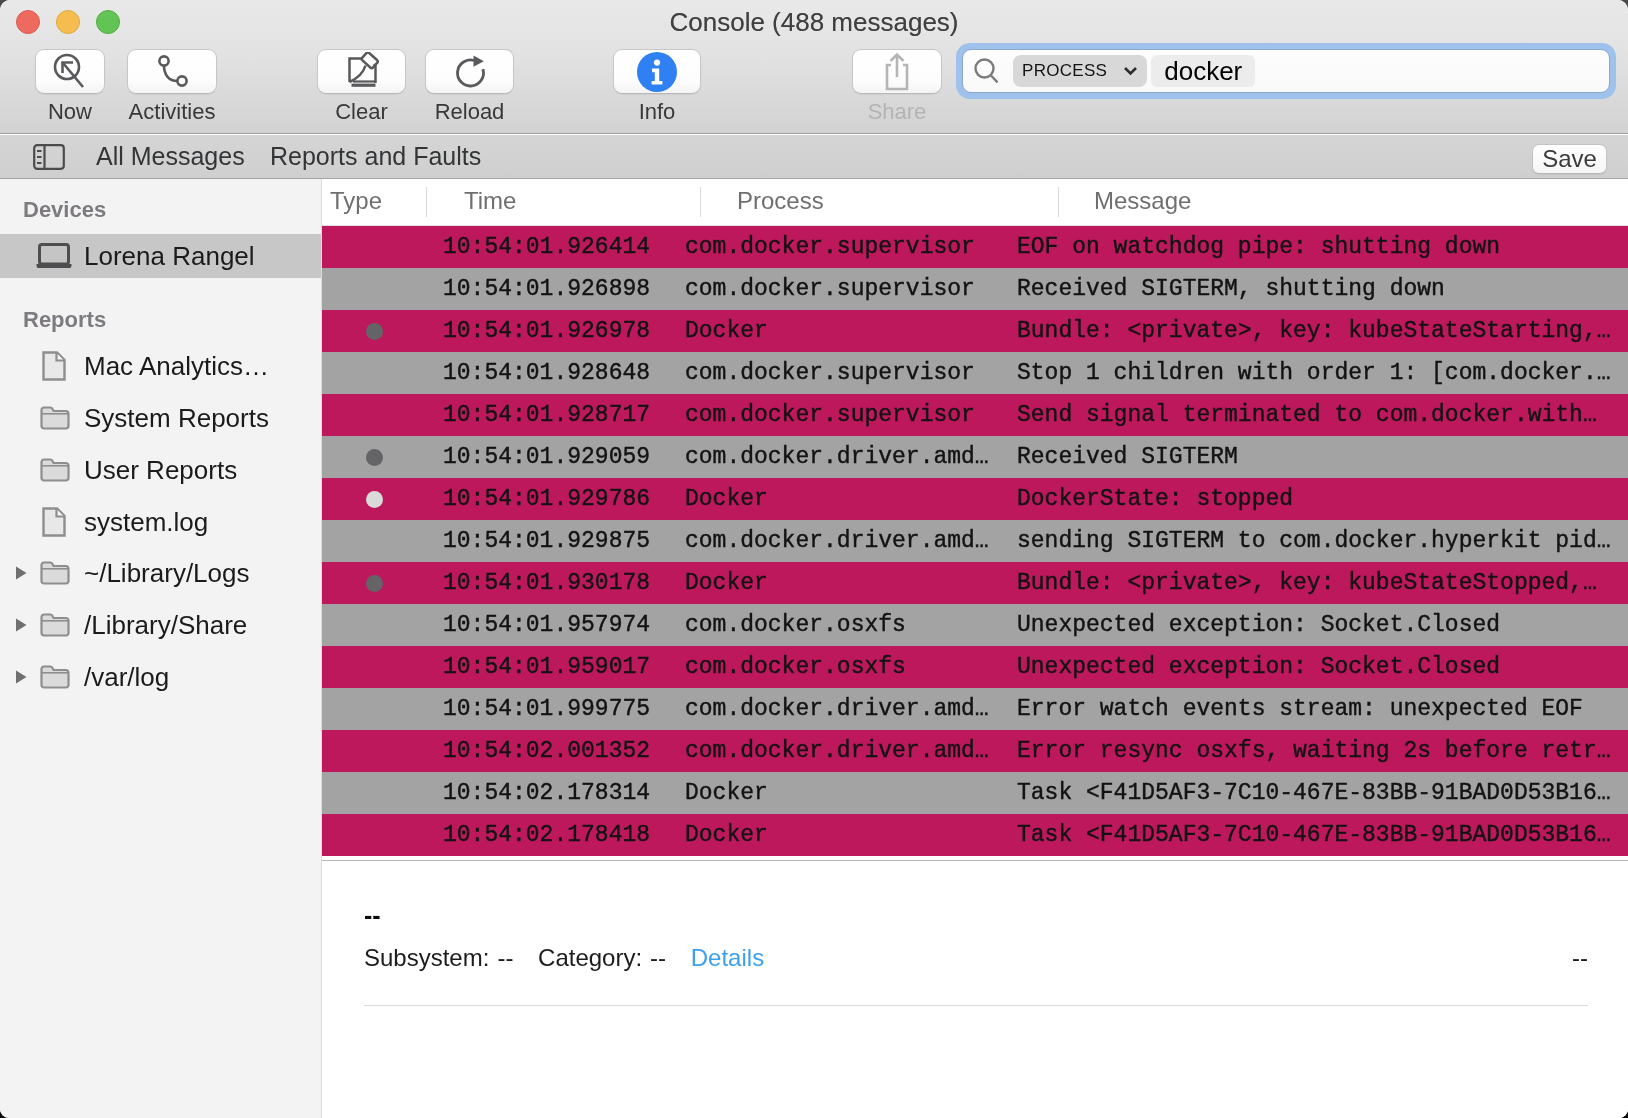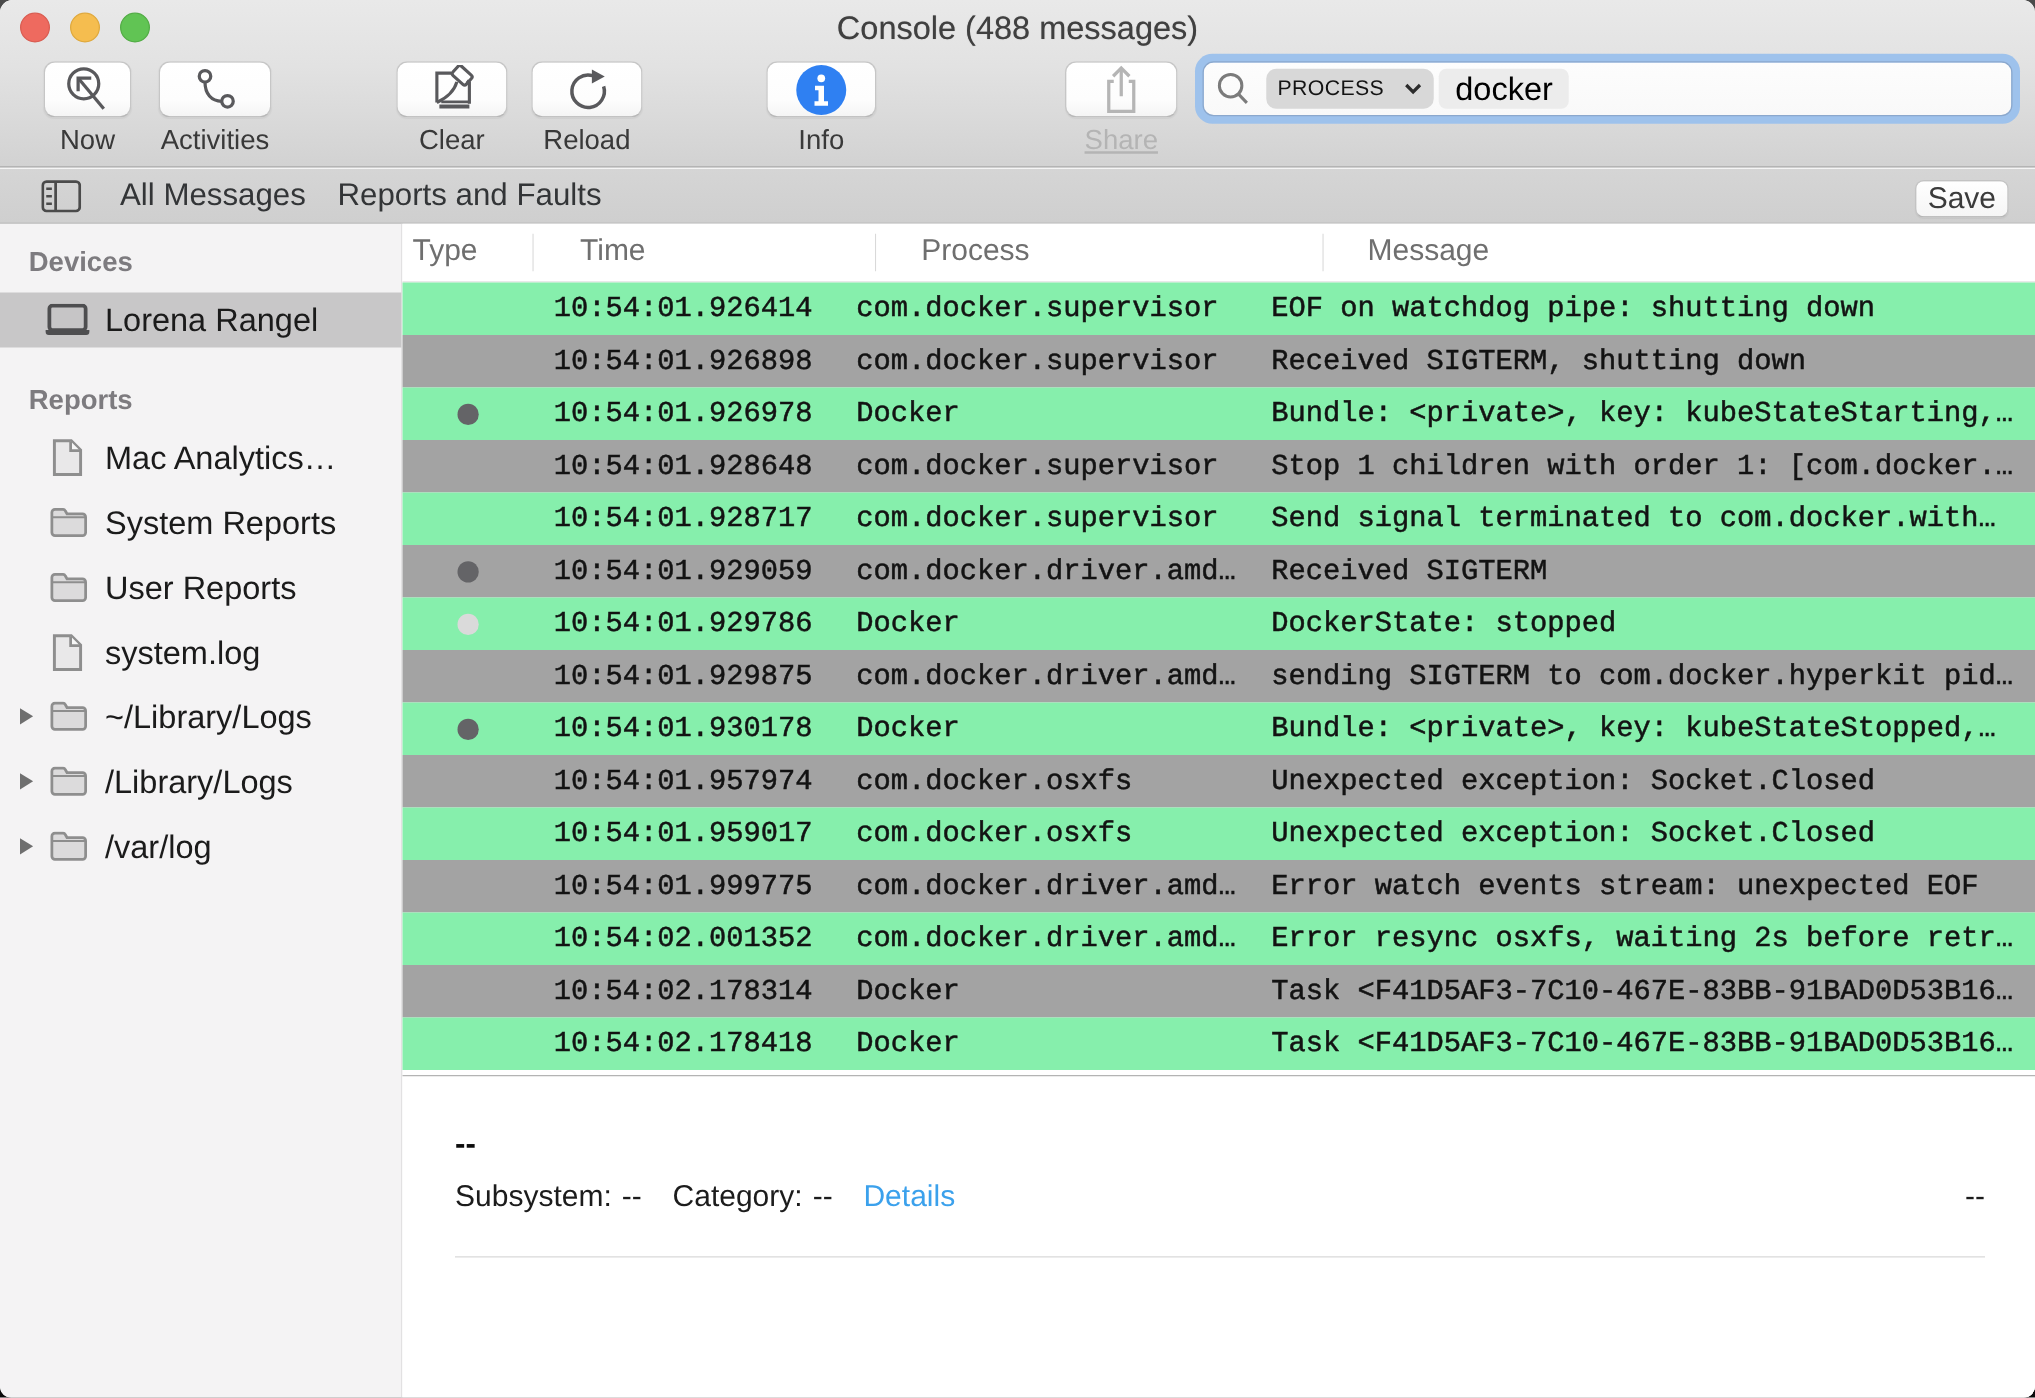--- a/index.html
+++ b/index.html
@@ -117,21 +117,21 @@
   .col0 { width:105px; }
   .col1 { width:246px; }
   .col2 { width:330px; }
   .col3 { flex:1; }
   .th.col0 { padding-left:8px; }
   .th.col1 { padding-left:9px; }
   .th.col2 { padding-left:8px; }
   .th.col3 { padding-left:7px; }
 
   .rows { position:absolute; left:0; top:47px; right:0; }
-  .row { display:flex; height:42px; background:#86efac; }
+  .row { display:flex; height:42px; background:#be185d; }
   .row.alt { background:#a3a3a3; }
   .row .cell {
     font-family:"Liberation Mono","DejaVu Sans Mono",monospace; font-size:23px; color:#131313; -webkit-text-stroke:0.4px #131313;
     line-height:42px; white-space:nowrap; overflow:hidden;
   }
   .row .cell.col0 { display:flex; align-items:center; justify-content:center; }
   .row .cell.col1 { padding-left:16px; }
   .row .cell.col2 { padding-left:12px; }
   .row .cell.col3 { padding-left:14px; }
   .dot { width:17px; height:17px; border-radius:50%; }
@@ -231,21 +231,21 @@
           <span style="display: flex;">
             <svg width="44" height="42" viewBox="0 0 44 42">
               <g fill="none" stroke="#b5b5b5" stroke-width="2.6">
                 <path d="M16 14 L12 14 L12 38 L32 38 L32 14 L28 14"></path>
                 <path d="M22 26 L22 4"></path>
                 <path d="M15.5 10 L22 3.5 L28.5 10"></path>
               </g>
             </svg>
           </span>
         </div>
-        <div class="toollabel disabled" style="left: 822px; width: 150px; text-decoration: underline;">Share</div>
+        <div class="toollabel disabled" style="left: 822px; width: 150px;">Share</div>
       </div>
 
     <div class="searchwrap">
       <div class="searchfield">
         <span id="search-icon-slot" style="display: flex;">
             <svg width="27" height="27" viewBox="0 0 27 27">
               <g fill="none" stroke="#7b7b7b" stroke-width="2.4">
                 <circle cx="11.5" cy="10.5" r="9"></circle>
                 <path d="M18 17.5 L24.5 24.3"></path>
               </g>
@@ -343,21 +343,21 @@
           <svg width="14" height="16" viewBox="0 0 14 16">
             <path d="M2 1.5 L12.5 8 L2 14.5 Z" fill="#6f6f6f"></path>
           </svg>
         </span>
         <span class="icon" style="left: 40px;">
           <svg width="30" height="24" viewBox="0 0 30 24">
             <path d="M1.5 4 A2.5 2.5 0 0 1 4 1.5 L10.5 1.5 A2 2 0 0 1 12.2 2.6 L13.6 5 L26 5 A2.5 2.5 0 0 1 28.5 7.5 L28.5 20 A2.5 2.5 0 0 1 26 22.5 L4 22.5 A2.5 2.5 0 0 1 1.5 20 Z" fill="#dcdbdc" stroke="#8e8e8e" stroke-width="2.2"></path>
             <path d="M1.5 7.8 L28.5 7.8" stroke="#8e8e8e" stroke-width="1.6"></path>
           </svg>
         </span>
-        <span class="label" style="left: 84px;">/Library/Logs</span>
+        <span class="label" style="left: 84px;">/Library/Share</span>
       </div>
       <div class="side-item" style="top: 476px;">
         <span class="disc">
           <svg width="14" height="16" viewBox="0 0 14 16">
             <path d="M2 1.5 L12.5 8 L2 14.5 Z" fill="#6f6f6f"></path>
           </svg>
         </span>
         <span class="icon" style="left: 40px;">
           <svg width="30" height="24" viewBox="0 0 30 24">
             <path d="M1.5 4 A2.5 2.5 0 0 1 4 1.5 L10.5 1.5 A2 2 0 0 1 12.2 2.6 L13.6 5 L26 5 A2.5 2.5 0 0 1 28.5 7.5 L28.5 20 A2.5 2.5 0 0 1 26 22.5 L4 22.5 A2.5 2.5 0 0 1 1.5 20 Z" fill="#dcdbdc" stroke="#8e8e8e" stroke-width="2.2"></path>

